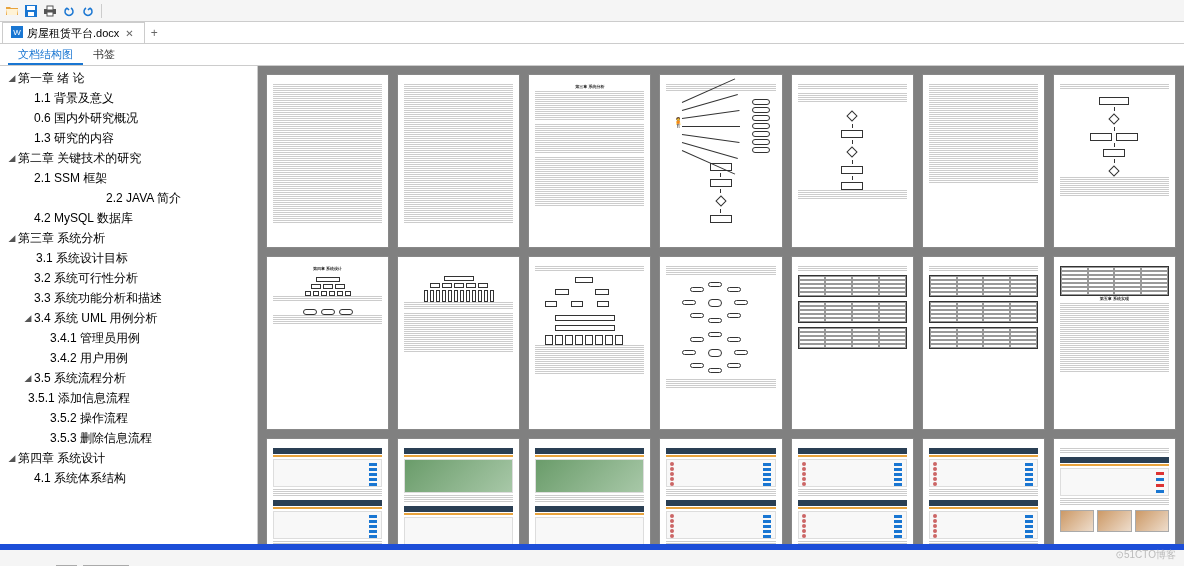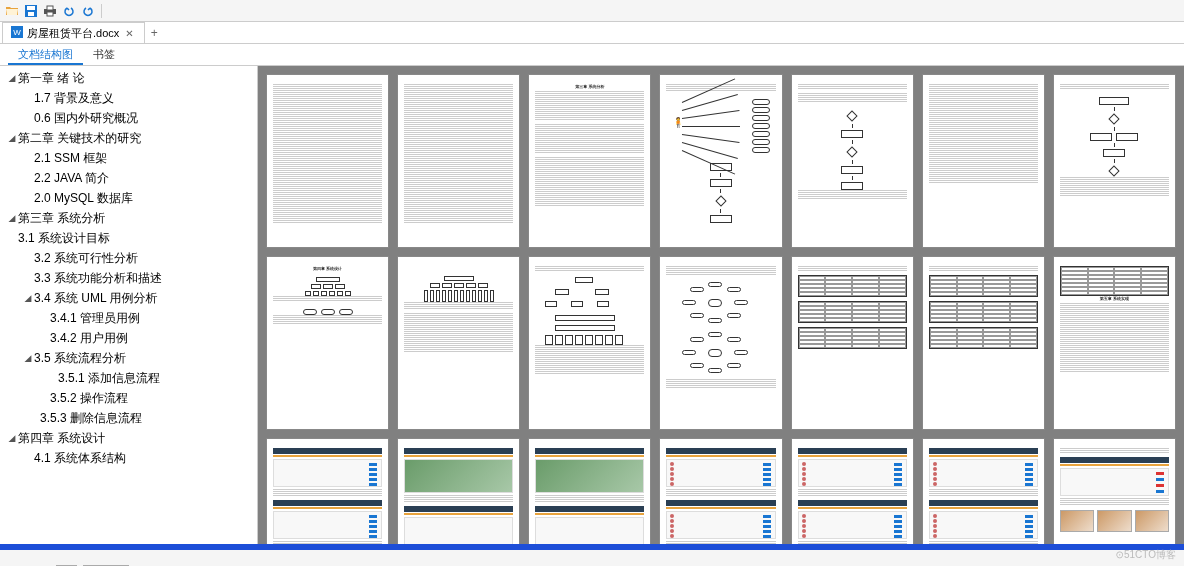--- a/index.html
+++ b/index.html
@@ -105,47 +105,51 @@
 <div class="main">
 
   <div class="side">
     <div class="tree" id="tree">
         <div class="node" style="padding-left: 6px;">
           <span class="arrow">◢</span>
           <span>第一章  绪  论</span>
         </div>
         <div class="node" style="padding-left: 22px;">
           <span class="arrow"></span>
-          <span>1.7 背景及意义</span>
+          <span>1.1 背景及意义</span>
         </div>
         <div class="node" style="padding-left: 22px;">
           <span class="arrow"></span>
           <span>0.6 国内外研究概况</span>
+        </div>
+        <div class="node" style="padding-left: 22px;">
+          <span class="arrow"></span>
+          <span>1.3  研究的内容</span>
         </div>
         <div class="node" style="padding-left: 6px;">
           <span class="arrow">◢</span>
           <span>第二章  关键技术的研究</span>
         </div>
         <div class="node" style="padding-left: 22px;">
           <span class="arrow"></span>
           <span>2.1 SSM 框架</span>
         </div>
-        <div class="node" style="padding-left: 22px;">
+        <div class="node" style="padding-left: 22px; justify-content: center;">
           <span class="arrow"></span>
           <span>2.2 JAVA 简介</span>
         </div>
         <div class="node" style="padding-left: 22px;">
           <span class="arrow"></span>
-          <span>2.0 MySQL 数据库</span>
+          <span>4.2 MySQL 数据库</span>
         </div>
         <div class="node" style="padding-left: 6px;">
           <span class="arrow">◢</span>
           <span>第三章  系统分析</span>
         </div>
-        <div class="node" style="padding-left: 6px;">
+        <div class="node" style="padding-left: 24px;">
           <span class="arrow"></span>
           <span>3.1  系统设计目标</span>
         </div>
         <div class="node" style="padding-left: 22px;">
           <span class="arrow"></span>
           <span>3.2  系统可行性分析</span>
         </div>
         <div class="node" style="padding-left: 22px;">
           <span class="arrow"></span>
           <span>3.3  系统功能分析和描述</span>
@@ -159,29 +163,29 @@
           <span>3.4.1 管理员用例</span>
         </div>
         <div class="node" style="padding-left: 38px;">
           <span class="arrow"></span>
           <span>3.4.2 用户用例</span>
         </div>
         <div class="node" style="padding-left: 22px;">
           <span class="arrow">◢</span>
           <span>3.5  系统流程分析</span>
         </div>
-        <div class="node" style="padding-left: 46px; align-items: center;">
+        <div class="node" style="padding-left: 16px; align-items: center;">
           <span class="arrow"></span>
           <span>3.5.1 添加信息流程</span>
         </div>
         <div class="node" style="padding-left: 38px;">
           <span class="arrow"></span>
           <span>3.5.2 操作流程</span>
         </div>
-        <div class="node" style="padding-left: 28px; align-items: flex-end;">
+        <div class="node" style="padding-left: 38px; align-items: flex-end;">
           <span class="arrow"></span>
           <span>3.5.3 删除信息流程</span>
         </div>
         <div class="node" style="padding-left: 6px;">
           <span class="arrow">◢</span>
           <span>第四章  系统设计</span>
         </div>
         <div class="node" style="padding-left: 22px;">
           <span class="arrow"></span>
           <span>4.1  系统体系结构</span>

